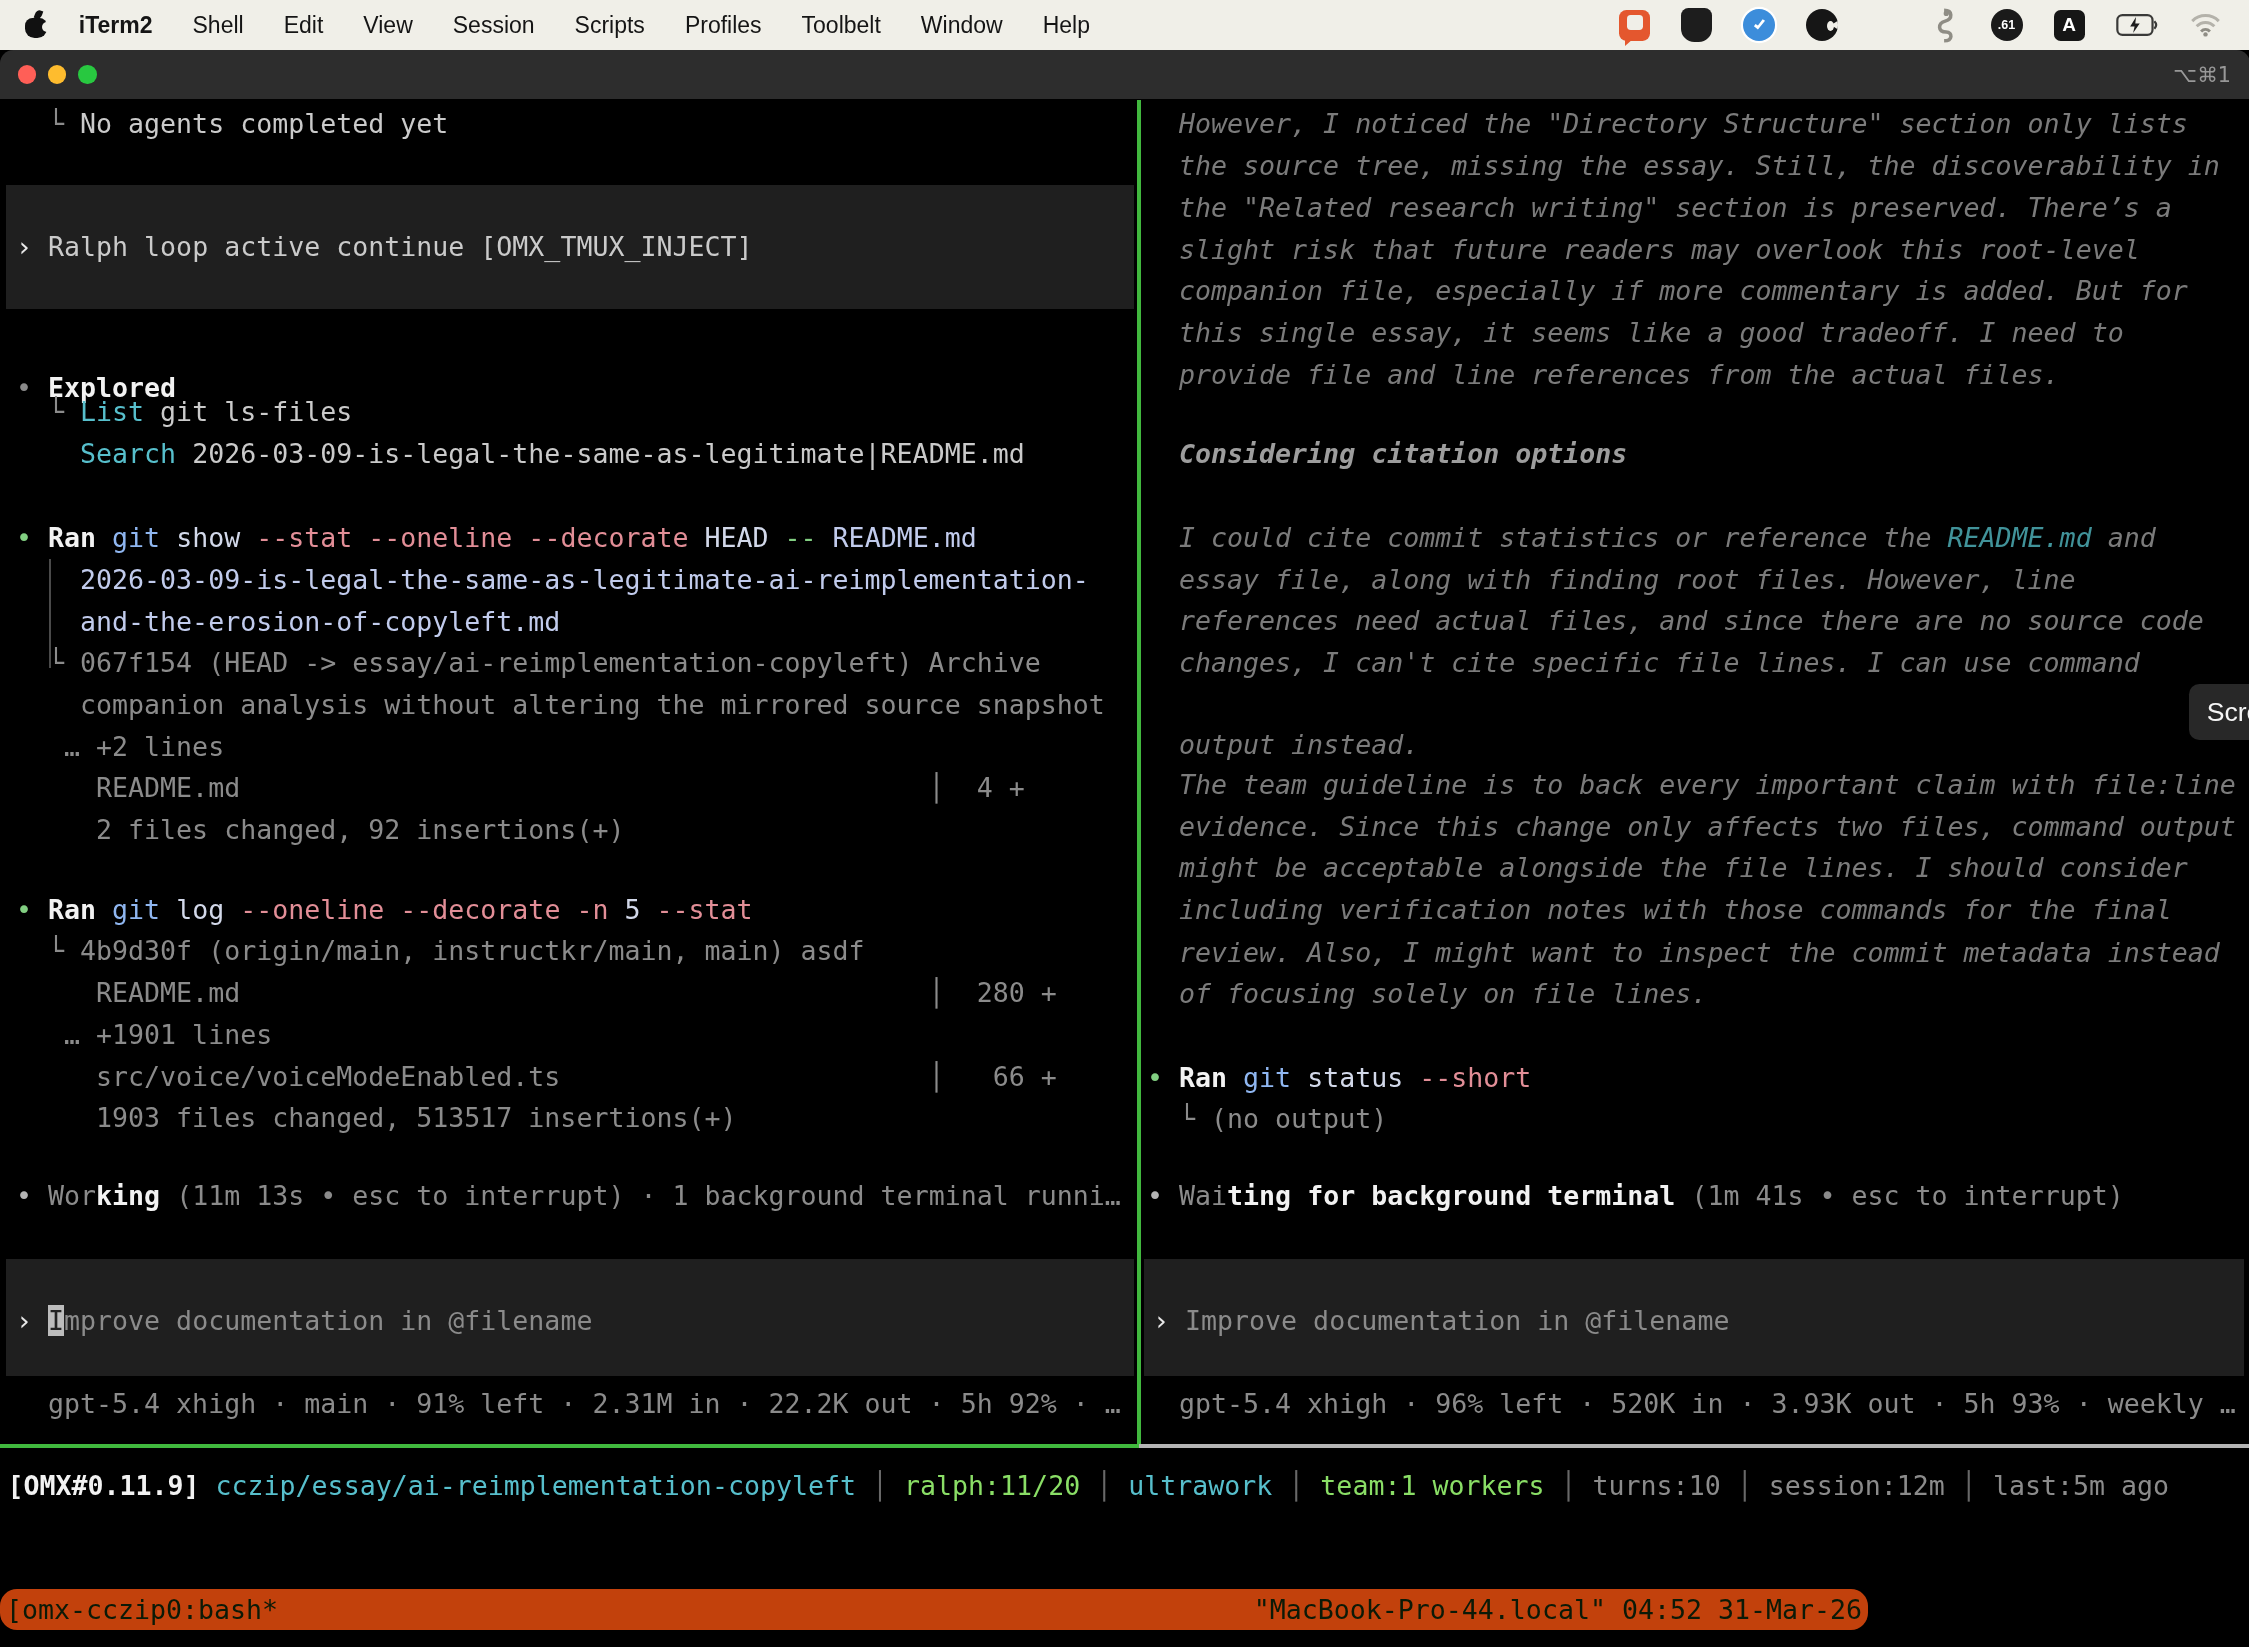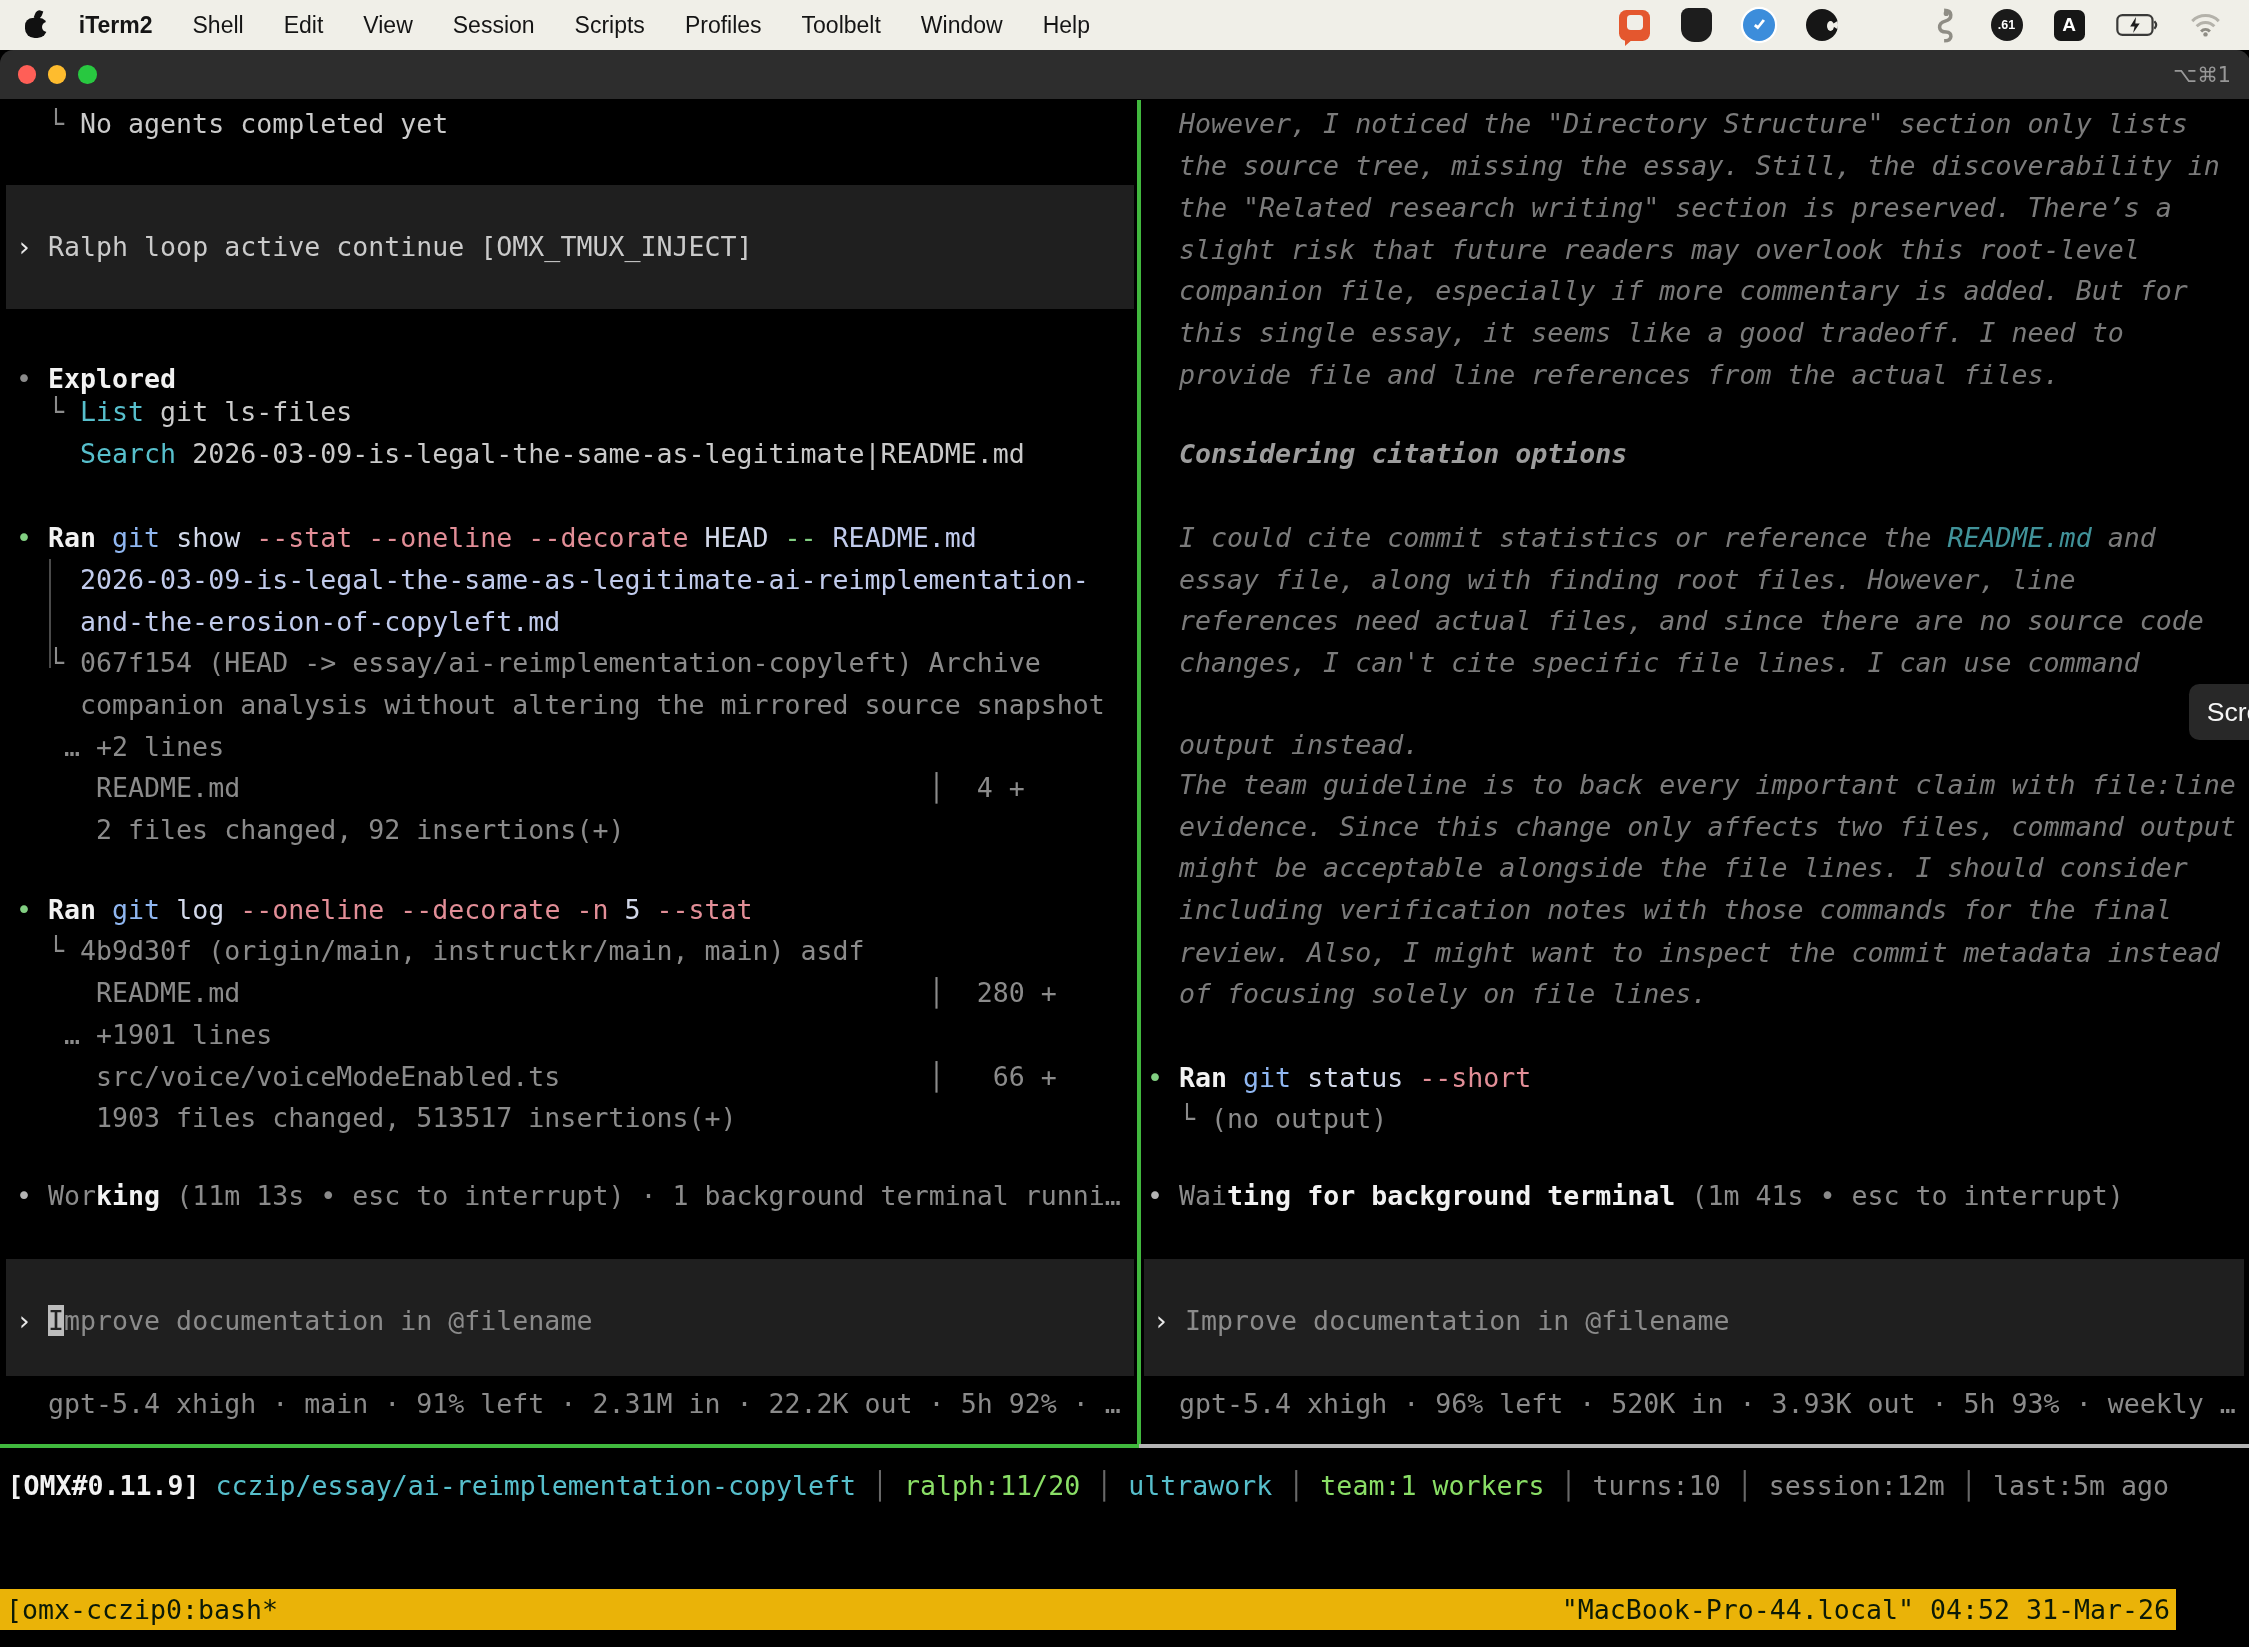--- a/index.html
+++ b/index.html
@@ -57,22 +57,22 @@
   .c-grn{color:#82cf82;} .c-grn2{color:#8ade66;} .c-cyan{color:#57bfcc;} .c-teal{color:#41939a;}
   .c-dgray{color:#686868;} .c-para{color:#7b7b7b;} .c-hd{color:#9d9d9d;font-weight:bold;}
   .c-cursor{background:#bcbcbc;color:#222;}
   .prompt-box{position:absolute;background:#1f1f1f;}
   #pane-divider{position:absolute;left:1137px;top:100px;width:3.7px;height:1348px;background:#41b83e;}
   #bottom-border-left{position:absolute;left:0;top:1444px;width:1139px;height:3.7px;background:#41b83e;}
   #bottom-border-right{position:absolute;left:1139px;top:1444px;width:1111px;height:3.7px;background:#b5b5b5;}
   #tree-guide{position:absolute;left:49px;top:559px;width:1.5px;height:109px;background:#4a4a4a;}
   
   #omx-bar{position:absolute;left:7.4px;top:1465px;font-size:26.6px;line-height:41px;white-space:pre;}
-  #tmux-bar{position:absolute;left:0;top:1589px;width:2176px;height:41px;background:#eab308;
-            display:flex;align-items:center;justify-content:space-between;}
+  #tmux-bar{position:absolute;left:0;top:1589px;width:1868px;height:41px;background:#c2410c;
+            display:flex;align-items:center;justify-content:space-between;border-radius:17px;}
   #tmux-bar div{font-size:26.6px;color:#0b1a07;white-space:pre;}
   #tmux-left{padding-left:5.9px;} #tmux-right{padding-right:5.9px;}
   
   #screen-tooltip{position:absolute;left:2189px;top:684px;width:81px;height:56px;background:#282828;
       border-radius:10.3px;color:#f5f5f5;font-family:"Liberation Sans",sans-serif;font-size:26.6px;
       display:flex;align-items:center;padding-left:17.7px;box-sizing:border-box;}
 </style>
 </head>
 <body>
 
@@ -162,21 +162,21 @@
 <div class="prompt-box" style="left:1144px;top:1259px;width:1100px;height:117px;"></div>
 
 <div id="tree-guide"></div>
 <div id="pane-divider"></div>
 <div id="bottom-border-left"></div>
 <div id="bottom-border-right"></div>
 
 <div>
     <div class="tline" style="left: 16px; top: 103px;"><span class="c-gray">  └ </span><span class="c-light">No agents completed yet</span></div>
     <div class="tline" style="left: 16px; top: 226px;"><span class="c-white">› </span><span class="c-light">Ralph loop active continue [OMX_TMUX_INJECT]</span></div>
-    <div class="tline" style="left: 16px; top: 358px;"><span class="c-gray">• </span><span class="c-wb">Explored</span></div>
+    <div class="tline" style="left: 16px; top: 367px;"><span class="c-gray">• </span><span class="c-wb">Explored</span></div>
     <div class="tline" style="left: 16px; top: 391px;"><span class="c-gray">  └ </span><span class="c-cyan">List</span><span class="c-light"> git ls-files</span></div>
     <div class="tline" style="left: 16px; top: 433px;"><span class="c-light">    </span><span class="c-cyan">Search</span><span class="c-light"> 2026-03-09-is-legal-the-same-as-legitimate|README.md</span></div>
     <div class="tline" style="left: 16px; top: 517px;"><span class="c-grn">• </span><span class="c-wb">Ran </span><span class="c-blue">git </span><span class="c-cmd">show </span><span class="c-pink">--stat --oneline --decorate </span><span class="c-cmd">HEAD </span><span class="c-grn">-- </span><span class="c-lav">README.md</span></div>
     <div class="tline" style="left: 16px; top: 559px;"><span class="c-lav">    2026-03-09-is-legal-the-same-as-legitimate-ai-reimplementation-</span></div>
     <div class="tline" style="left: 16px; top: 601px;"><span class="c-lav">    and-the-erosion-of-copyleft.md</span></div>
     <div class="tline" style="left: 16px; top: 642px;"><span class="c-gray">  └ </span><span class="c-gray">067f154 (HEAD -&gt; essay/ai-reimplementation-copyleft) Archive</span></div>
     <div class="tline" style="left: 16px; top: 684px;"><span class="c-gray">    companion analysis without altering the mirrored source snapshot</span></div>
     <div class="tline" style="left: 16px; top: 726px;"><span class="c-gray">   … +2 lines</span></div>
     <div class="tline" style="left: 16px; top: 767px;"><span class="c-gray">     README.md                                           │  4 +</span></div>
     <div class="tline" style="left: 16px; top: 809px;"><span class="c-gray">     2 files changed, 92 insertions(+)</span></div>

